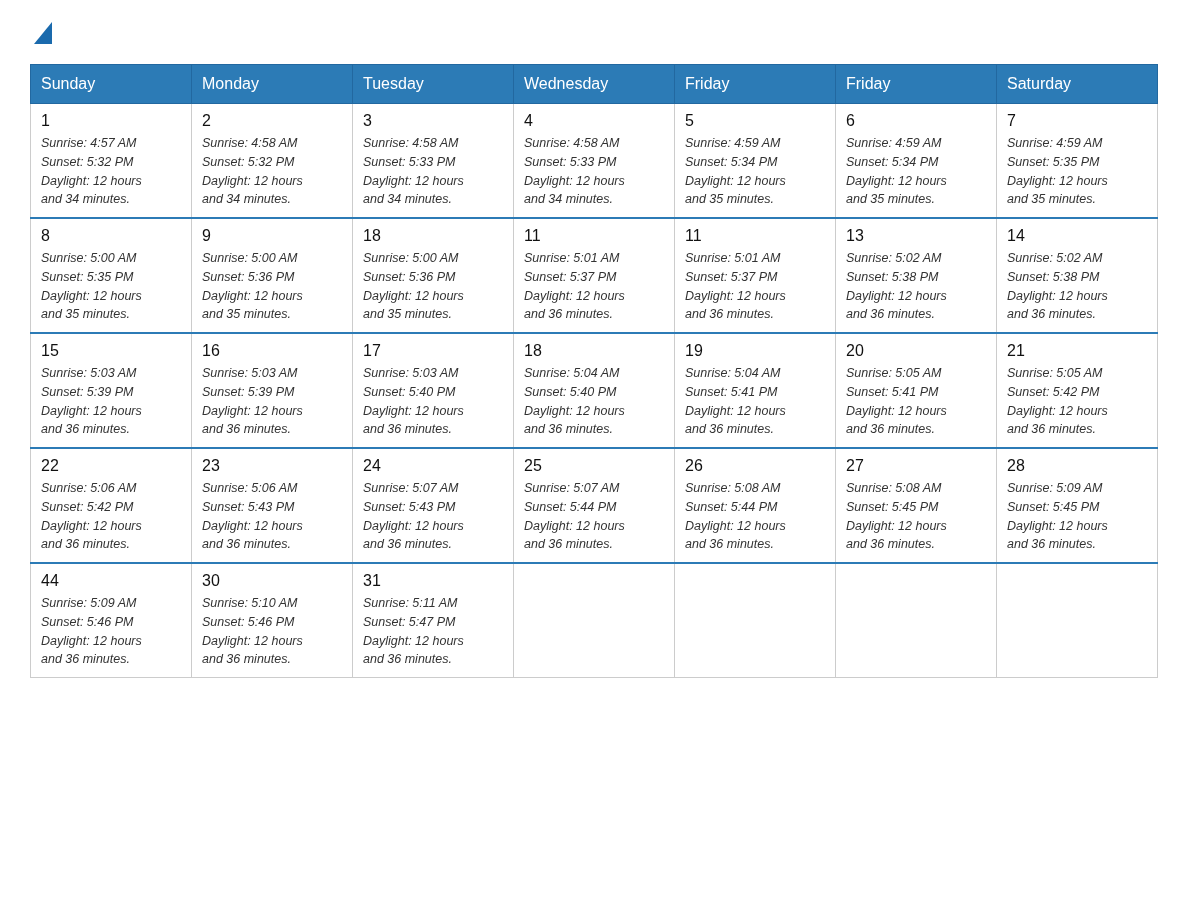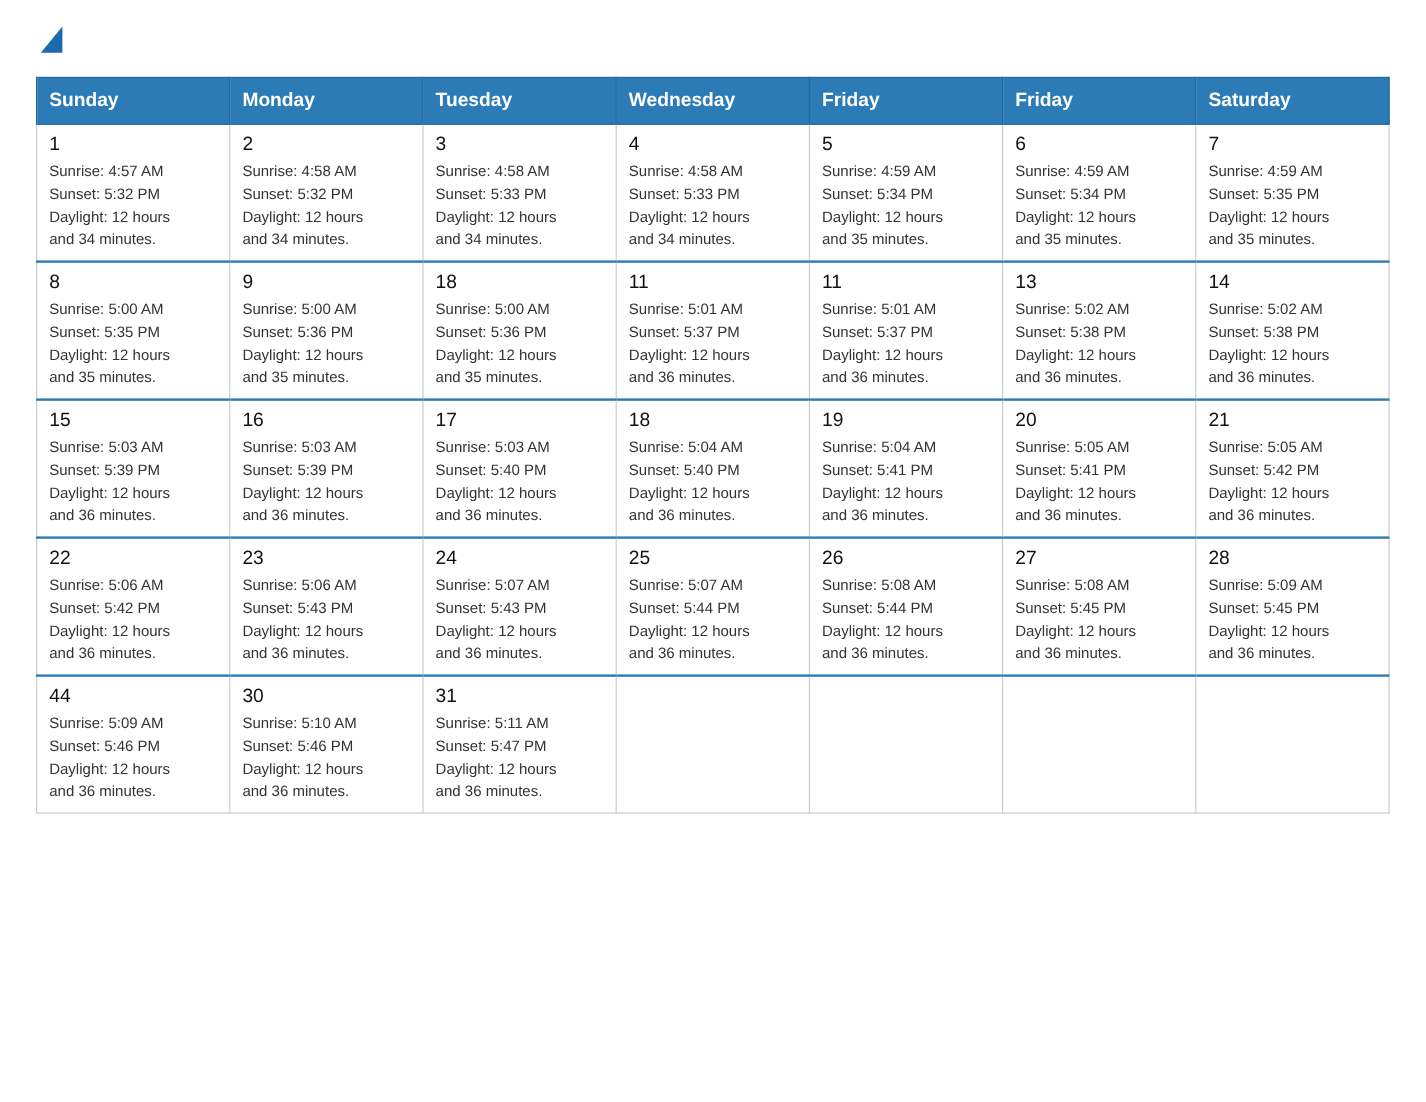--- a/index.html
+++ b/index.html
@@ -66,21 +66,21 @@
     }
     .calendar-table {
       width: 100%;
       border-collapse: collapse;
       border: 1px solid #aaa;
     }
     .calendar-table th {
       background: #2c7bb6;
       color: #fff;
       font-size: 16px;
-      font-weight: bold;
+      font-weight: normal;
       padding: 10px 10px;
       text-align: left;
       border: 1px solid #2268a0;
     }
     .calendar-table td {
       vertical-align: top;
       padding: 8px 10px;
       border: 1px solid #ccc;
       width: calc(100% / 7);
       min-height: 100px;
@@ -92,20 +92,21 @@
       font-size: 16px;
       font-weight: normal;
       color: #111;
       display: block;
       margin-bottom: 4px;
     }
     .day-info {
       font-size: 12.5px;
       color: #333;
       line-height: 1.5;
+      font-style: italic;
     }
     .empty-cell {
       background: #fff;
     }
     .row-separator td {
       border-top: 2px solid #2c7bb6;
     }
   </style>
 </head>
 <body>

